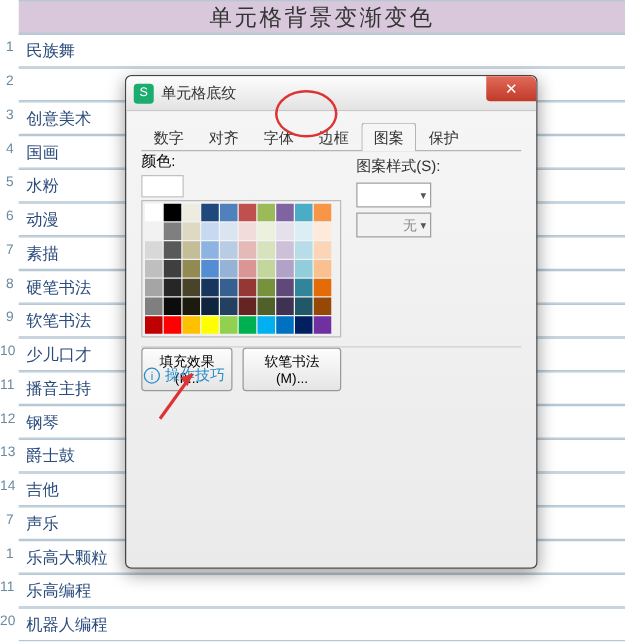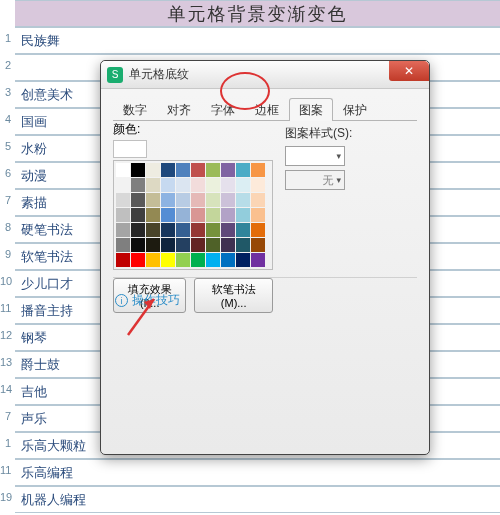--- a/index.html
+++ b/index.html
@@ -78,21 +78,21 @@
       <div class="rownum" style="top: 356px;">13</div>
       <div class="cell" style="top: 351px;">爵士鼓</div>
       <div class="rownum" style="top: 383px;">14</div>
       <div class="cell" style="top: 378px;">吉他</div>
       <div class="rownum" style="top: 410px;">7</div>
       <div class="cell" style="top: 405px;">声乐</div>
       <div class="rownum" style="top: 437px;">1</div>
       <div class="cell" style="top: 432px;">乐高大颗粒</div>
       <div class="rownum" style="top: 464px;">11</div>
       <div class="cell" style="top: 459px;">乐高编程</div>
-      <div class="rownum" style="top: 491px;">19</div>
+      <div class="rownum" style="top: 491px;">20</div>
       <div class="cell" style="top: 486px;">机器人编程</div>
     </div>
 </div>
 
 <div class="dialog">
   <div class="titlebar">
     <div class="app-icon">S</div>
     <div class="titlebar-text">单元格底纹</div>
     <div class="close-btn">
       <span>✕</span>

